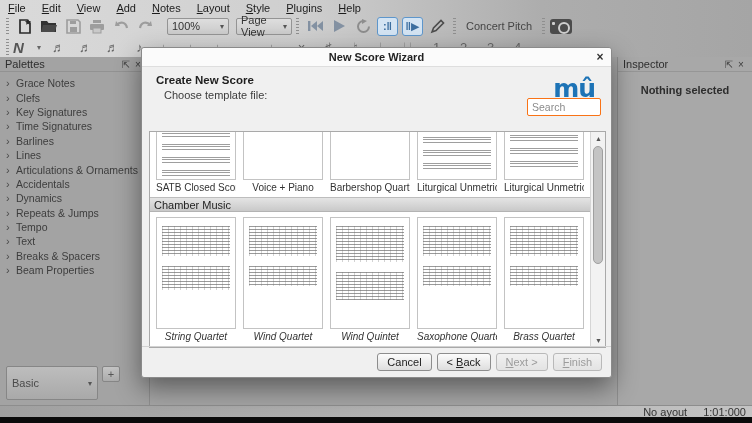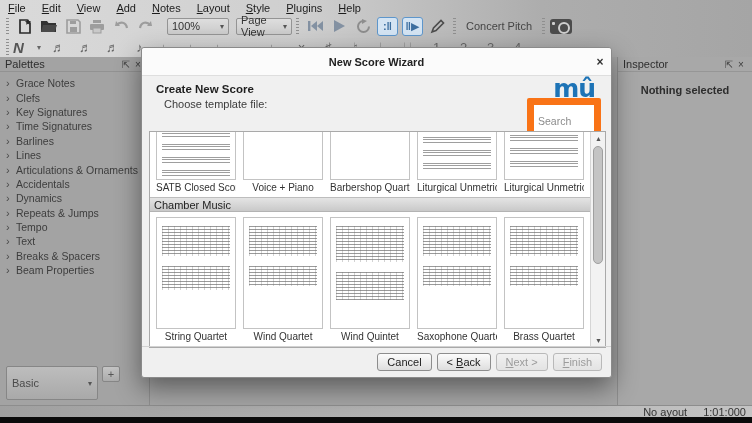--- a/index.html
+++ b/index.html
@@ -51,38 +51,38 @@
 
   
   .statusbar { position:absolute; left:0; top:405px; width:752px; height:12px;
                background:linear-gradient(to right,#a0a0a0,#c3c3c3); border-top:1px solid #8d8d8d;
                display:flex; align-items:center; justify-content:flex-end; gap:16px; padding-right:6px; color:#333; }
   .blackbar { position:absolute; left:0; top:417px; width:752px; height:6px; background:#0b0b0b; }
 
   
   .dialog { position:absolute; left:141px; top:47px; width:471px; height:331px; background:#f0f0f0;
             border:1px solid #8a8a8a; border-radius:3px; box-shadow:0 10px 26px rgba(0,0,0,.45); z-index:10; }
-  .dlg-title { height:28px; background:#fbfbfb; border-bottom:1px solid #dedede; border-radius:3px 3px 0 0;
+  .dlg-title { height:19px; background:#fbfbfb; border-bottom:1px solid #dedede; border-radius:3px 3px 0 0;
                display:flex; align-items:center; }
   .dlg-title .t { flex:1; text-align:center; font-weight:bold; color:#222; }
   .dlg-close { width:22px; text-align:center; color:#333; font-size:12px; font-weight:bold; cursor:default; }
   .dlg-head { position:relative; padding:7px 14px 0; }
   .dlg-head .h1 { font-weight:bold; color:#1f1f1f; font-size:11.5px; }
   .dlg-head .h2 { color:#3c3c3c; padding-left:8px; margin-top:3px; }
   .logo { position:absolute; right:16px; top:26px; font-size:25px; font-weight:600; color:#1d73b6;
           font-family:"DejaVu Sans",sans-serif; letter-spacing:-1px; }
-  .search { position:absolute; right:10px; top:50px; width:74px; height:16px; border:7px solid #f97316; border-radius:2px;
-            font-size:10.5px; padding:16px 4px; color:#333; background:#fff; }
+  .search { position:absolute; right:10px; top:50px; width:74px; height:16px; border:1px solid #f97316; border-radius:2px;
+            font-size:10.5px; padding:8px 4px; color:#333; background:#fff; }
   .search::placeholder { color:#8b8b8b; }
   .tpl-scroll { position:absolute; left:7px; top:83px; width:457px; height:217px; background:#fff;
                 border:1px solid #a9a9a9; overflow:hidden; }
   .tpl-inner { position:absolute; left:0; top:0; right:15px; }
   .tpl-row { display:flex; gap:7px; padding:0 6px; }
   .tpl-row.row1 { margin-top:-74px; }
-  .tpl-row.row2 { margin-top:5px; }
+  .tpl-row.row2 { margin-top:5px;font-style:italic; }
   .tpl-cell { width:80px; }
   .tpl-card { width:80px; border:1px solid #c3c3c3; background:#fff; padding:6px 5px; }
   .row1 .tpl-card { height:122px; }
   .row2 .tpl-card { height:112px; }
   .tpl-label { text-align:center; font-size:10px; color:#333; margin-top:2px; white-space:nowrap; overflow:hidden; }
   .stave { height:6px; margin-bottom:7px;
            background:repeating-linear-gradient(to bottom,#9e9e9e 0,#9e9e9e 1px,transparent 1px,transparent 2.4px); }
   .score-block { margin-bottom:10px;
            background:repeating-linear-gradient(to right,rgba(110,110,110,.30) 0 1px,transparent 1px 6px),
                       repeating-linear-gradient(to bottom,#9a9a9a 0 1px,rgba(0,0,0,0) 1px 3px); }

